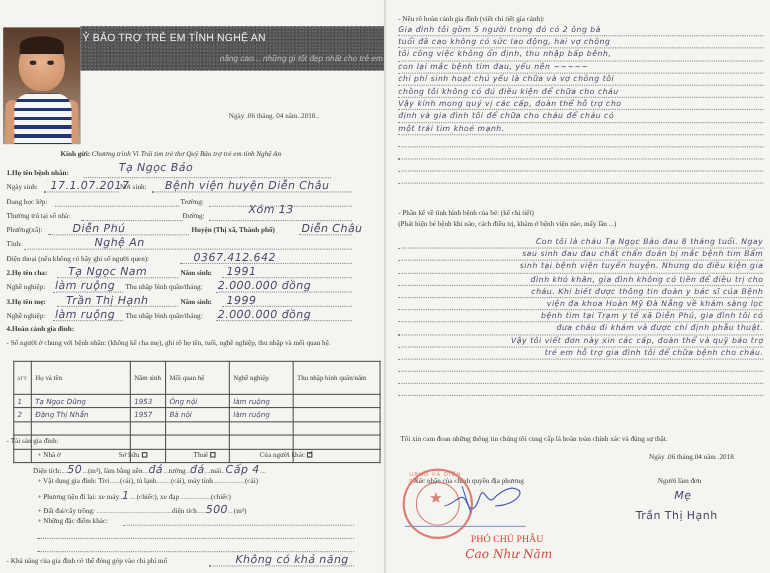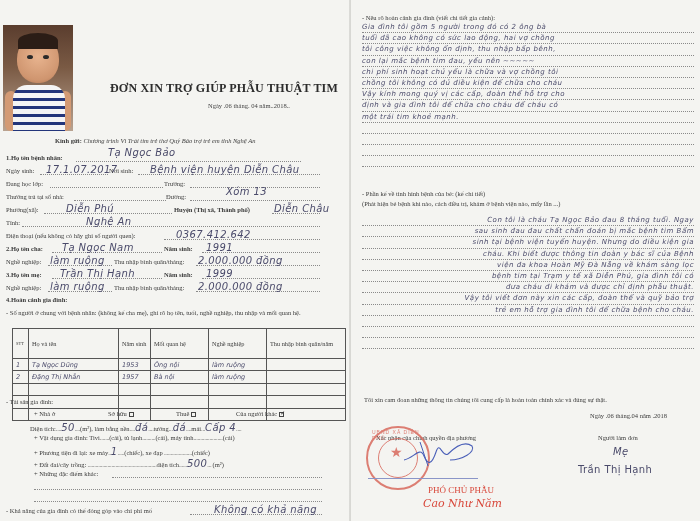--- a/index.html
+++ b/index.html
@@ -61,22 +61,25 @@
     <div class="bg"></div>
     <div class="arm" style="left:2px;"></div>
     <div class="arm" style="left:56px;"></div>
     <div class="shirt"></div>
     <div class="head"></div>
     <div class="hair"></div>
     <div class="eye" style="left:24px;"></div>
     <div class="eye" style="left:40px;"></div>
   </div>
 
-
-  <div class="title">ĐƠN XIN TRỢ GIÚP PHẪU THUẬT TIM</div>
+  <div class="banner">
+    <div class="banner-title">Ỷ BẢO TRỢ TRẺ EM TỈNH NGHỆ AN</div>
+    <div class="banner-sub">nâng cao... những gì tốt đẹp nhất cho trẻ em</div>
+  </div>
+
   <div class="date-line">Ngày .06 tháng. 04 năm..2018..</div>
 
   <div class="t" style="left:55px; top:137px;">
     <span class="b">Kính gửi:</span>
     <span class="i">Chương trình Vì Trái tim trẻ thơ Quỹ Bảo trợ trẻ em tỉnh Nghệ An</span>
   </div>
 
   <div class="t b" style="left:6px; top:154px;">1.Họ tên bệnh nhân:</div>
   <div class="line" style="left:76px; top:161px; width:225px;"></div>
   <div class="hw big" style="left:108px; top:147px;">Tạ Ngọc Bảo</div>
@@ -258,20 +261,21 @@
   <div></div>
   <div></div>
 </div>
 
 <div class="t" style="left:362px; top:190px;">- Phần kể về tình hình bệnh của bé: (kể chi tiết)</div>
 <div class="t" style="left:362px; top:200px;">(Phát hiện bé bệnh khi nào, cách điều trị, khám ở bệnh viện nào, mấy lần ...)</div>
 <div class="hw-block" style="top:215px;text-align:right;">
   <div>Con tôi là cháu Tạ Ngọc Bảo đau 8 tháng tuổi. Ngay</div>
   <div>sau sinh đau đau chất chẩn đoán bị mắc bệnh tim Bẩm</div>
   <div>sinh tại bệnh viện tuyến huyện. Nhưng do điều kiện gia</div>
+  <div>đình khó khăn, gia đình không có tiền để điều trị cho</div>
   <div>cháu. Khi biết được thông tin đoàn y bác sĩ của Bệnh</div>
   <div>viện đa khoa Hoàn Mỹ Đà Nẵng về khám sàng lọc</div>
   <div>bệnh tim tại Trạm y tế xã Diễn Phú, gia đình tôi có</div>
   <div>đưa cháu đi khám và được chỉ định phẫu thuật.</div>
   <div>Vậy tôi viết đơn này xin các cấp, đoàn thể và quỹ bảo trợ</div>
   <div>trẻ em hỗ trợ gia đình tôi để chữa bệnh cho cháu.</div>
   <div></div>
   <div></div>
   <div></div>
 </div>

